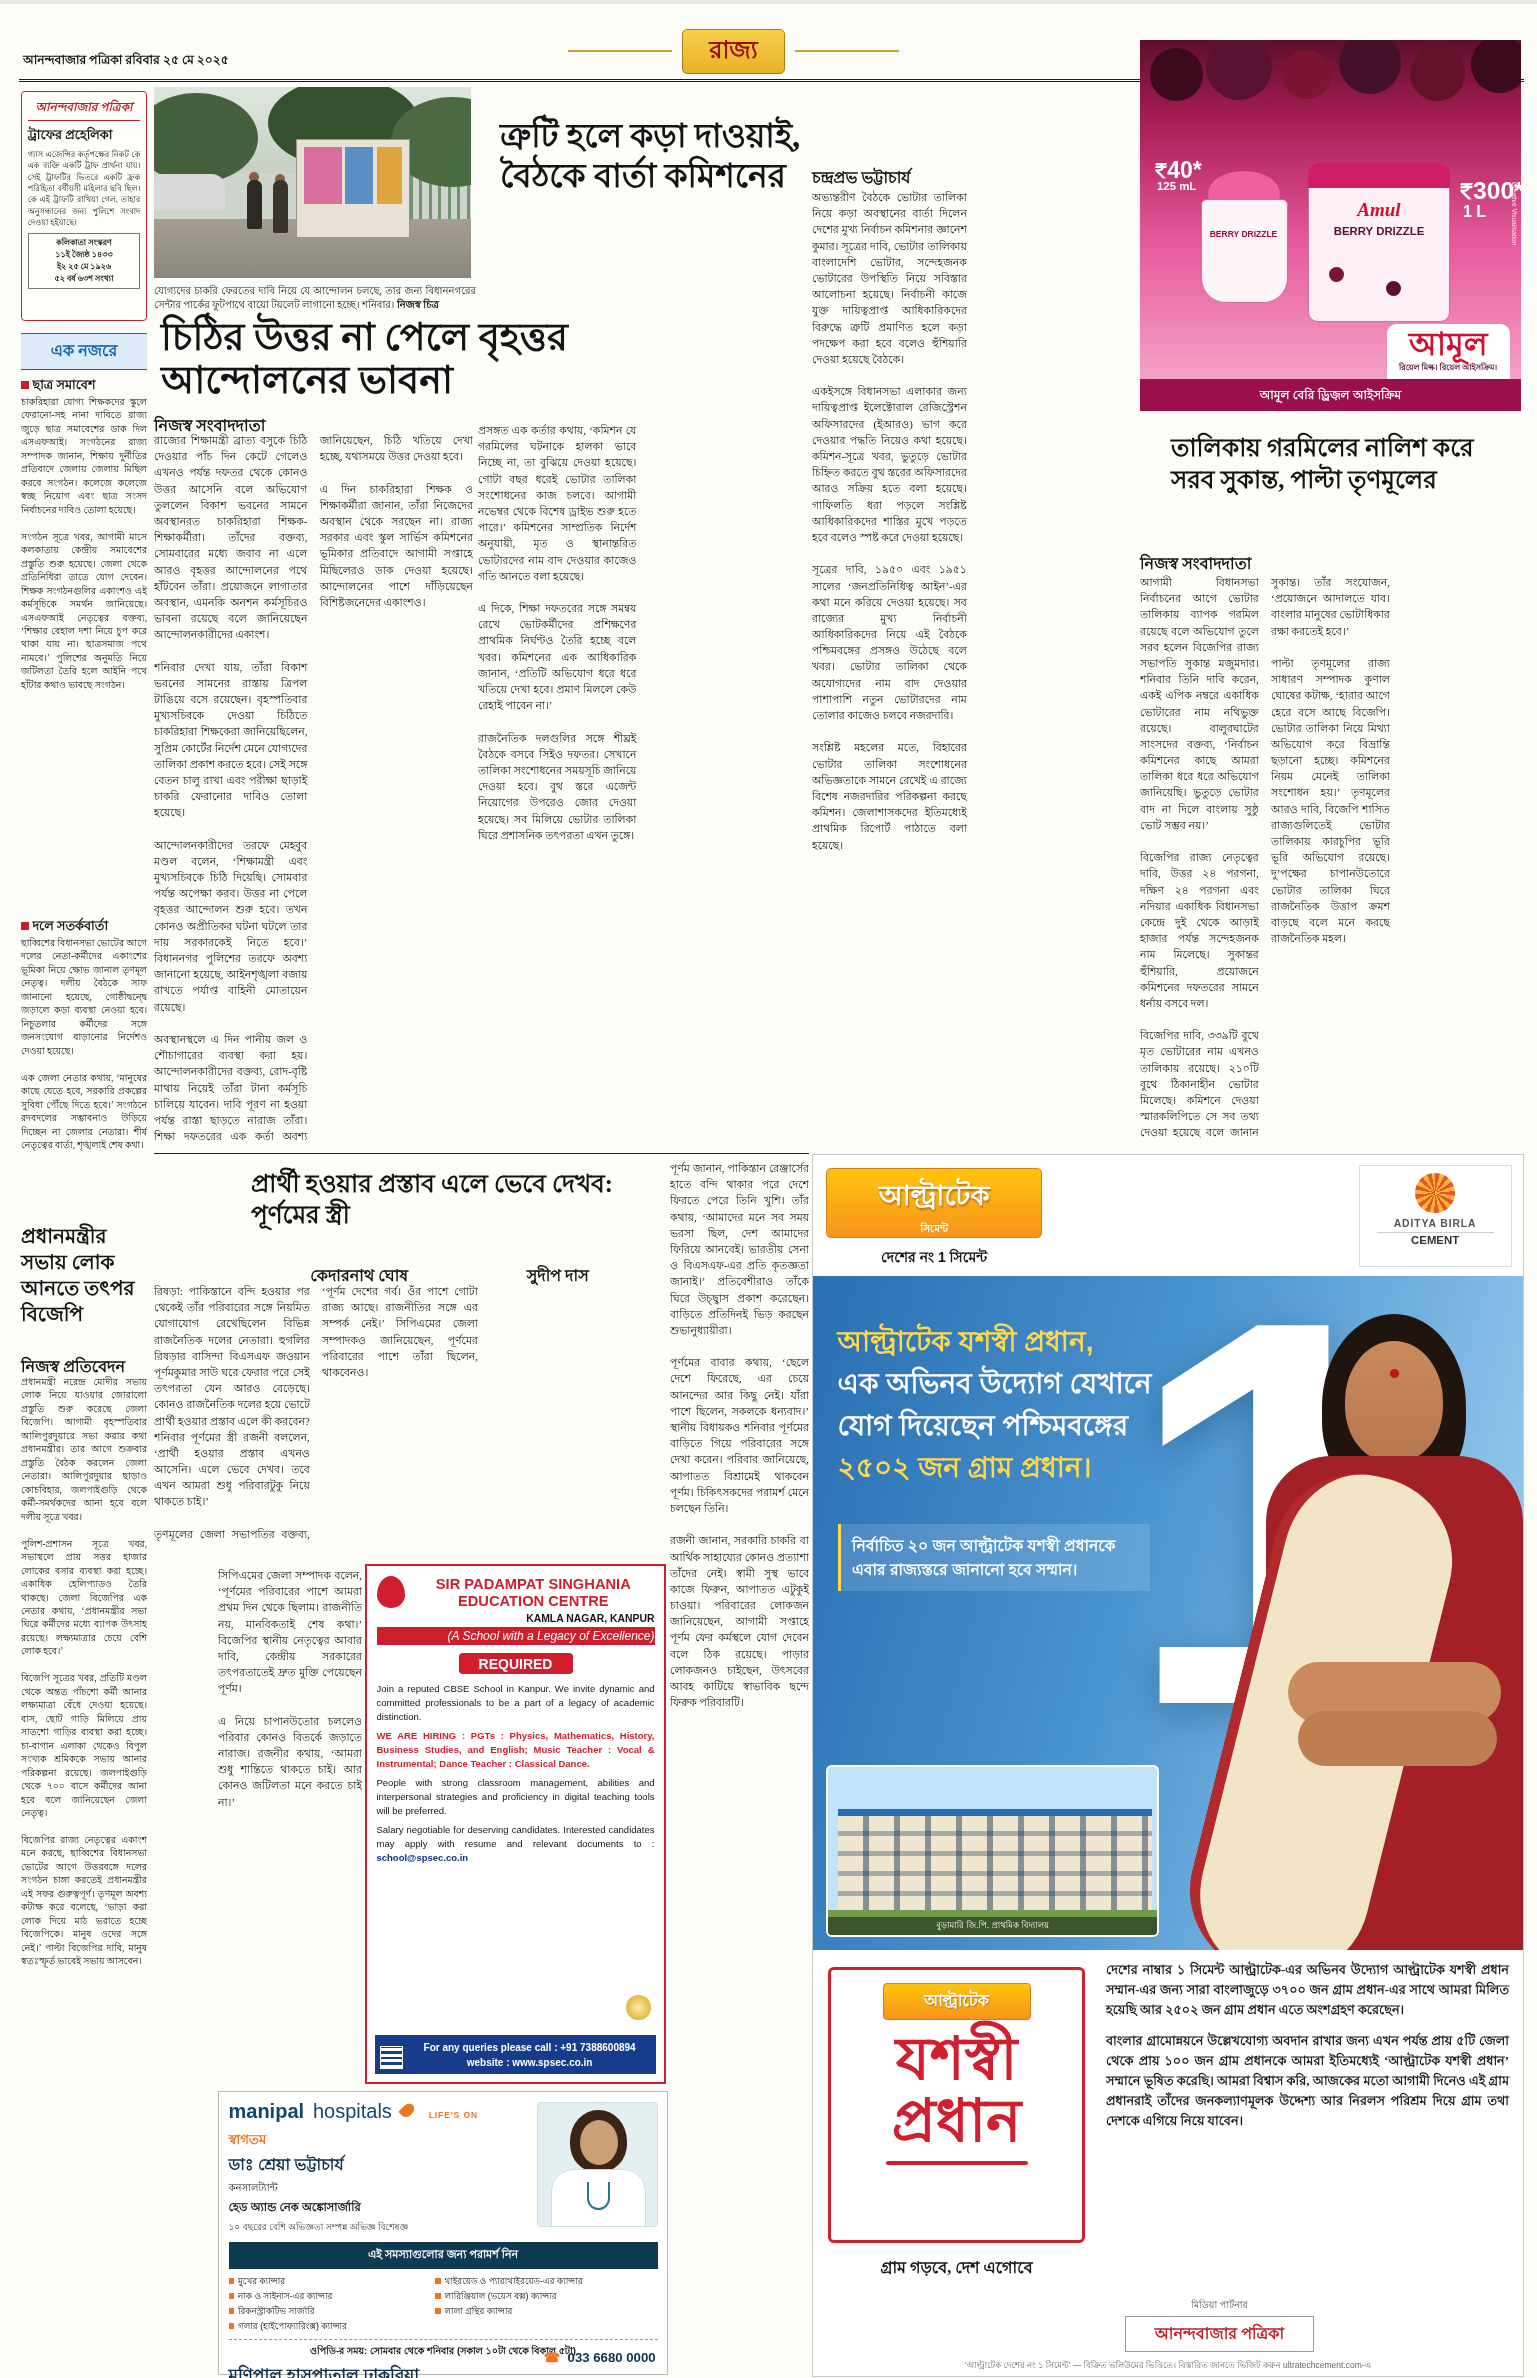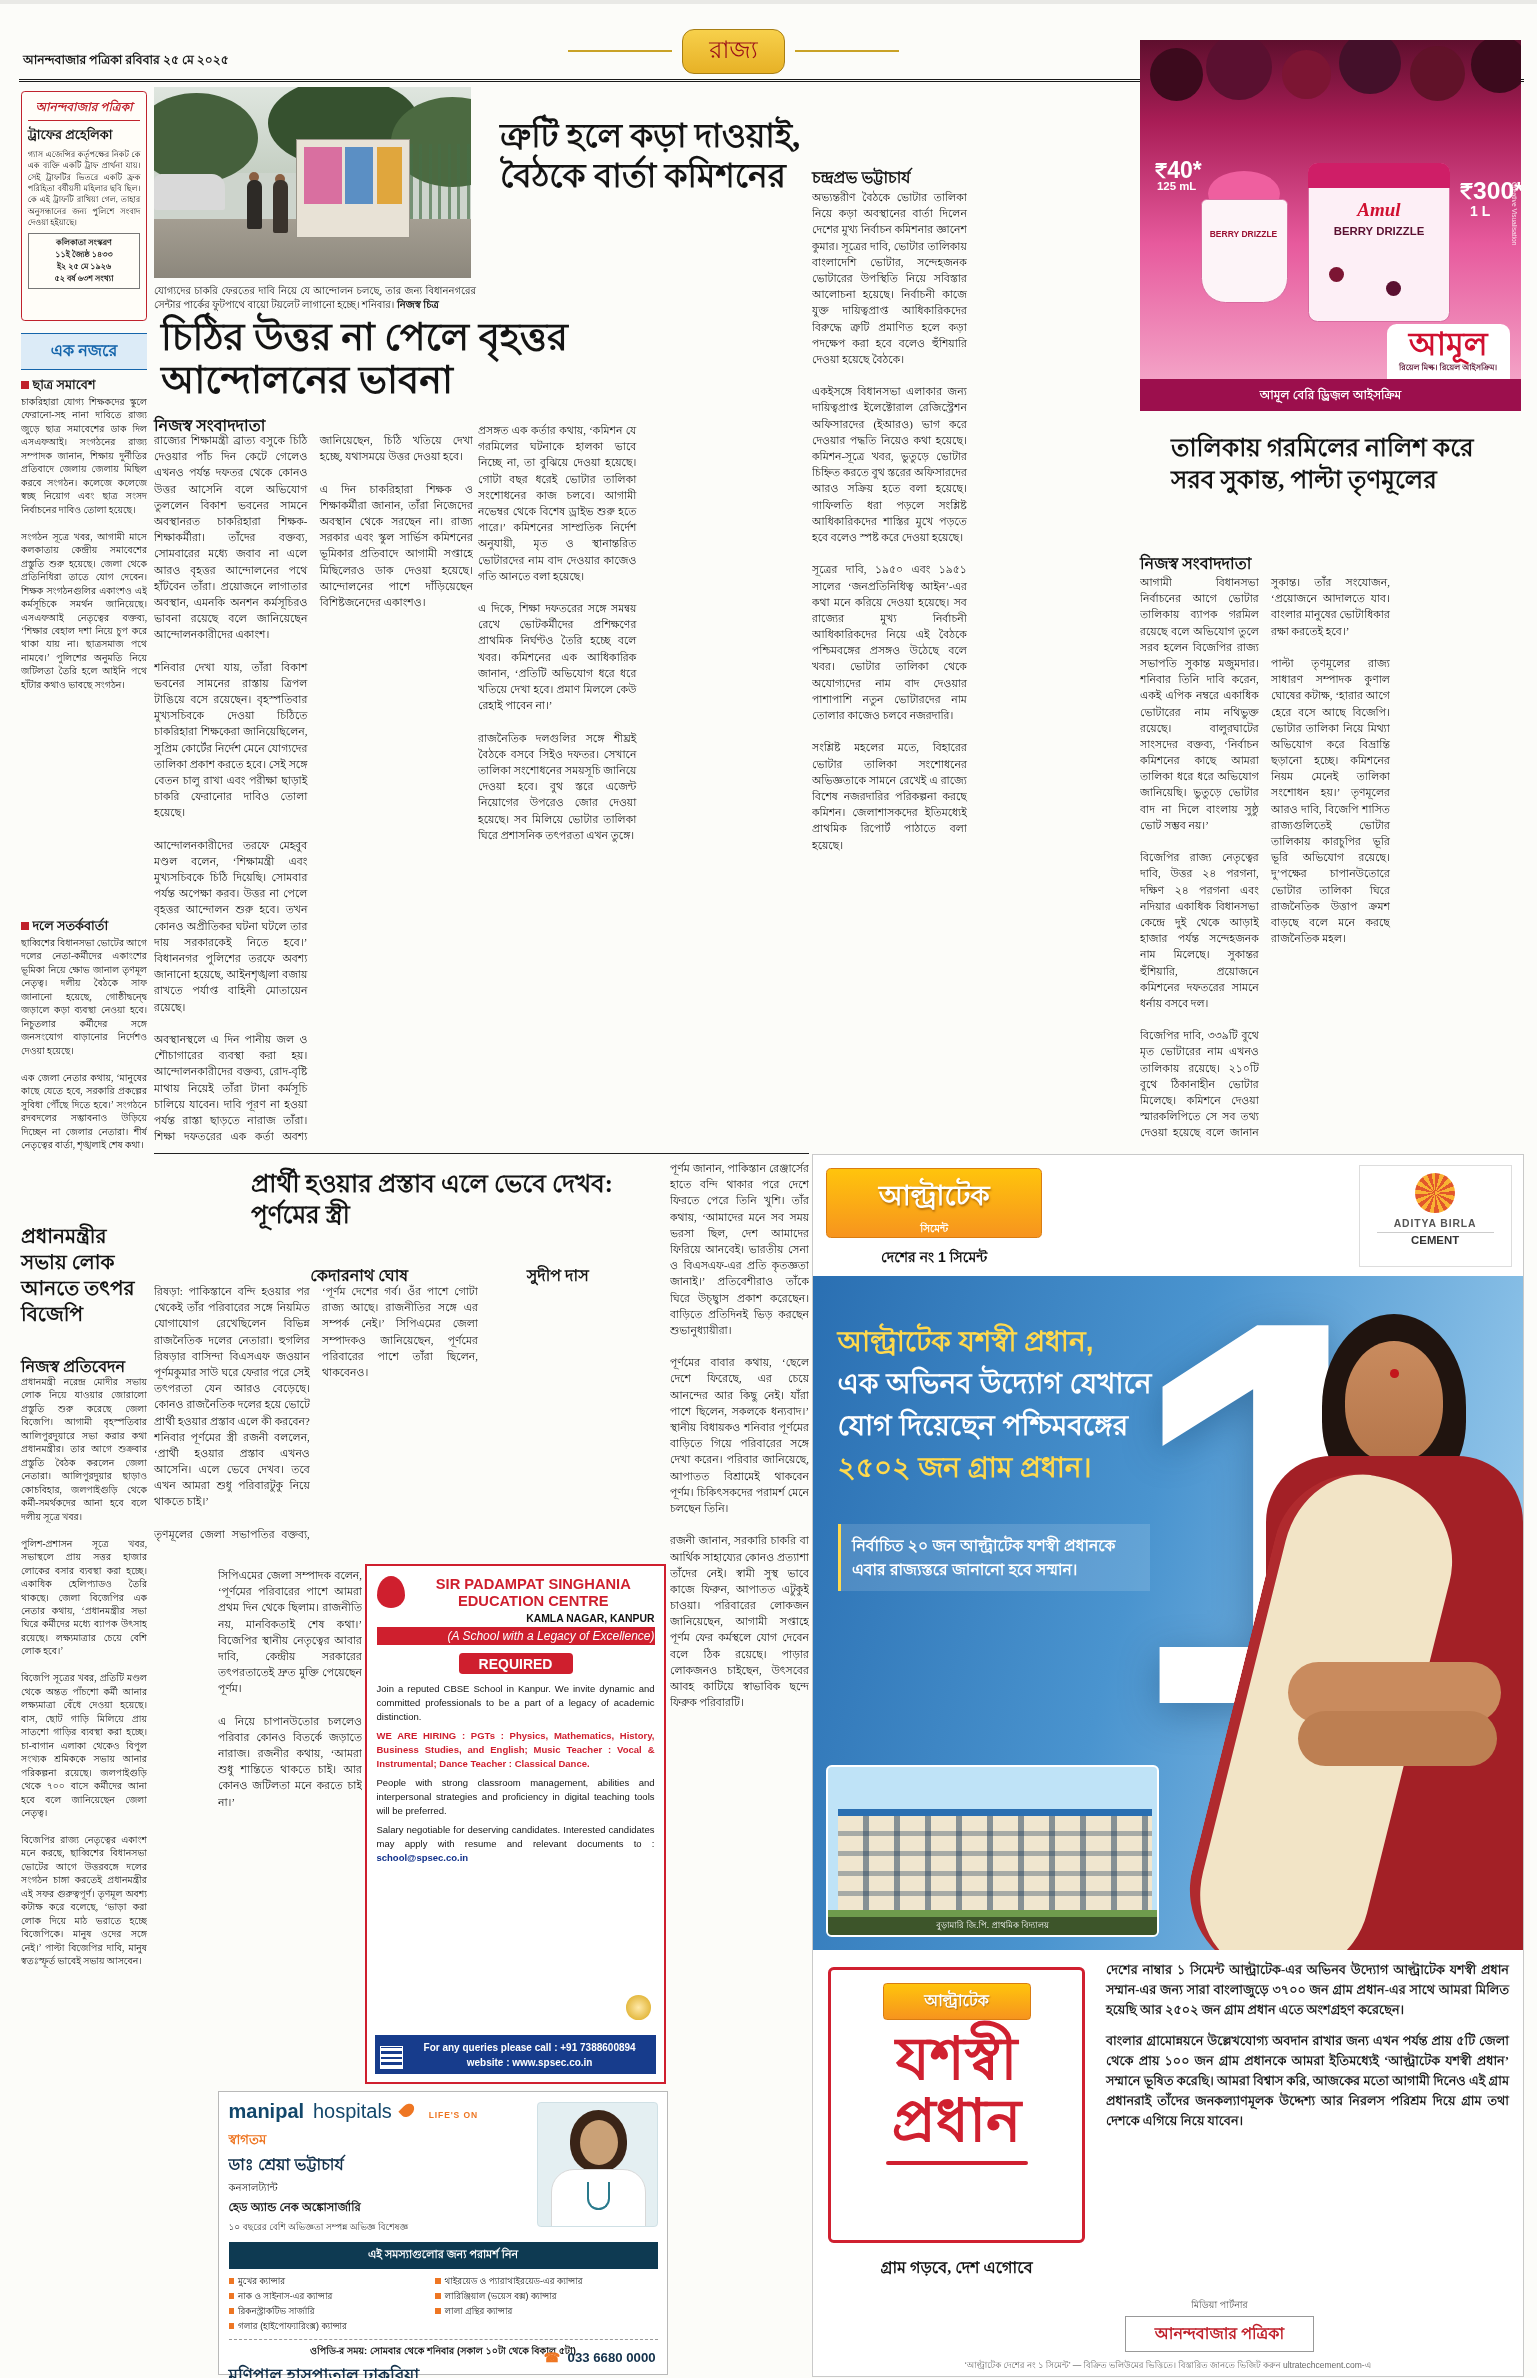--- a/index.html
+++ b/index.html
@@ -17,21 +17,21 @@
 .h1{font-size:38px;font-weight:bold;line-height:1.12}
 .h2{font-size:33px;font-weight:bold;line-height:1.22}
 .h3{font-size:24.6px;font-weight:bold;line-height:1.3}
 .h4{font-size:24.6px;font-weight:bold;line-height:1.28}
 .h5{font-size:20px;font-weight:bold;line-height:1.3}
 
 #dateline{left:23px;top:47px;font-size:12.3px;font-weight:bold}
 #badgewrap{left:568px;top:24.6px;width:331px;display:flex;align-items:center;gap:9.5px}
 .orn{flex:1;height:0;border-top:1.9px solid #c9a227;border-bottom:0.9px solid #c9a227}
 #badge{background:linear-gradient(#f7d04b,#e7b126);border:0.9px solid #a87e14;color:#9c1118;
-  font-size:24px;font-weight:normal;padding:1.9px 26.5px;border-radius:12px}
+  font-size:24px;font-weight:bold;padding:1.9px 26.5px;border-radius:5px}
 #pageno{left:1501px;top:32px;font-size:24.6px;font-weight:bold}
 #hdrule{left:19px;top:75px;width:1505px;height:2.8px;border-top:1.9px solid #1a1a1a;border-bottom:0.9px solid #1a1a1a}
 
 #puz{left:21px;top:87px;width:126px;height:230px;border:1.9px solid #c0222c;border-radius:3.8px;padding:5.7px;background:#fffdf8}
 #puz .brand{color:#c0222c;font-weight:bold;font-style:italic;font-size:12px;text-align:center;
   border-bottom:0.9px solid #c0222c;padding-bottom:2.8px}
 #puz .t{font-weight:bold;font-size:12.8px;text-align:left;margin:3.8px 0 2.8px}
 #puz .bd{font-size:8.1px;line-height:1.4;text-align:justify}
 #puz .ft{border:0.9px solid #777;margin-top:4.7px;padding:2.8px 1.9px;text-align:center;font-size:8px;line-height:1.5;font-weight:bold}
 
@@ -301,21 +301,21 @@
     <div class="scoop"></div>
     <div class="cup"></div>
     <div class="cupl">BERRY DRIZZLE</div>
     <div class="tub"></div>
     <div class="lid"></div>
     <div class="tublogo">Amul</div>
     <div class="tubname">BERRY DRIZZLE</div>
     <div class="dot" style="left:189px;top:227px"></div>
     <div class="dot" style="left:246px;top:241px;background:#5a1030"></div>
     <div class="abs pr" style="left:320px;top:132px;font-size:24.6px">₹300*</div>
-    <div class="abs pr" style="left:330px;top:163px;font-size:14px">1 L</div>
+    <div class="abs pr" style="left:323px;top:163px;font-size:16px">1 L</div>
     <div class="panel">
       <div class="bn">আমূল</div>
       <div class="tag">রিয়েল মিল্ক। রিয়েল আইসক্রিম।</div>
     </div>
     <div class="note">Creative Visualisation</div>
     <div class="band">আমূল বেরি ড্রিজ়ল আইসক্রিম</div>
   </div>
 
   <div id="vl-h" class="abs h3">তালিকায় গরমিলের নালিশ করে সরব সুকান্ত, পাল্টা তৃণমূলের</div>
   <div id="vl-by" class="abs byline">নিজস্ব সংবাদদাতা</div>

